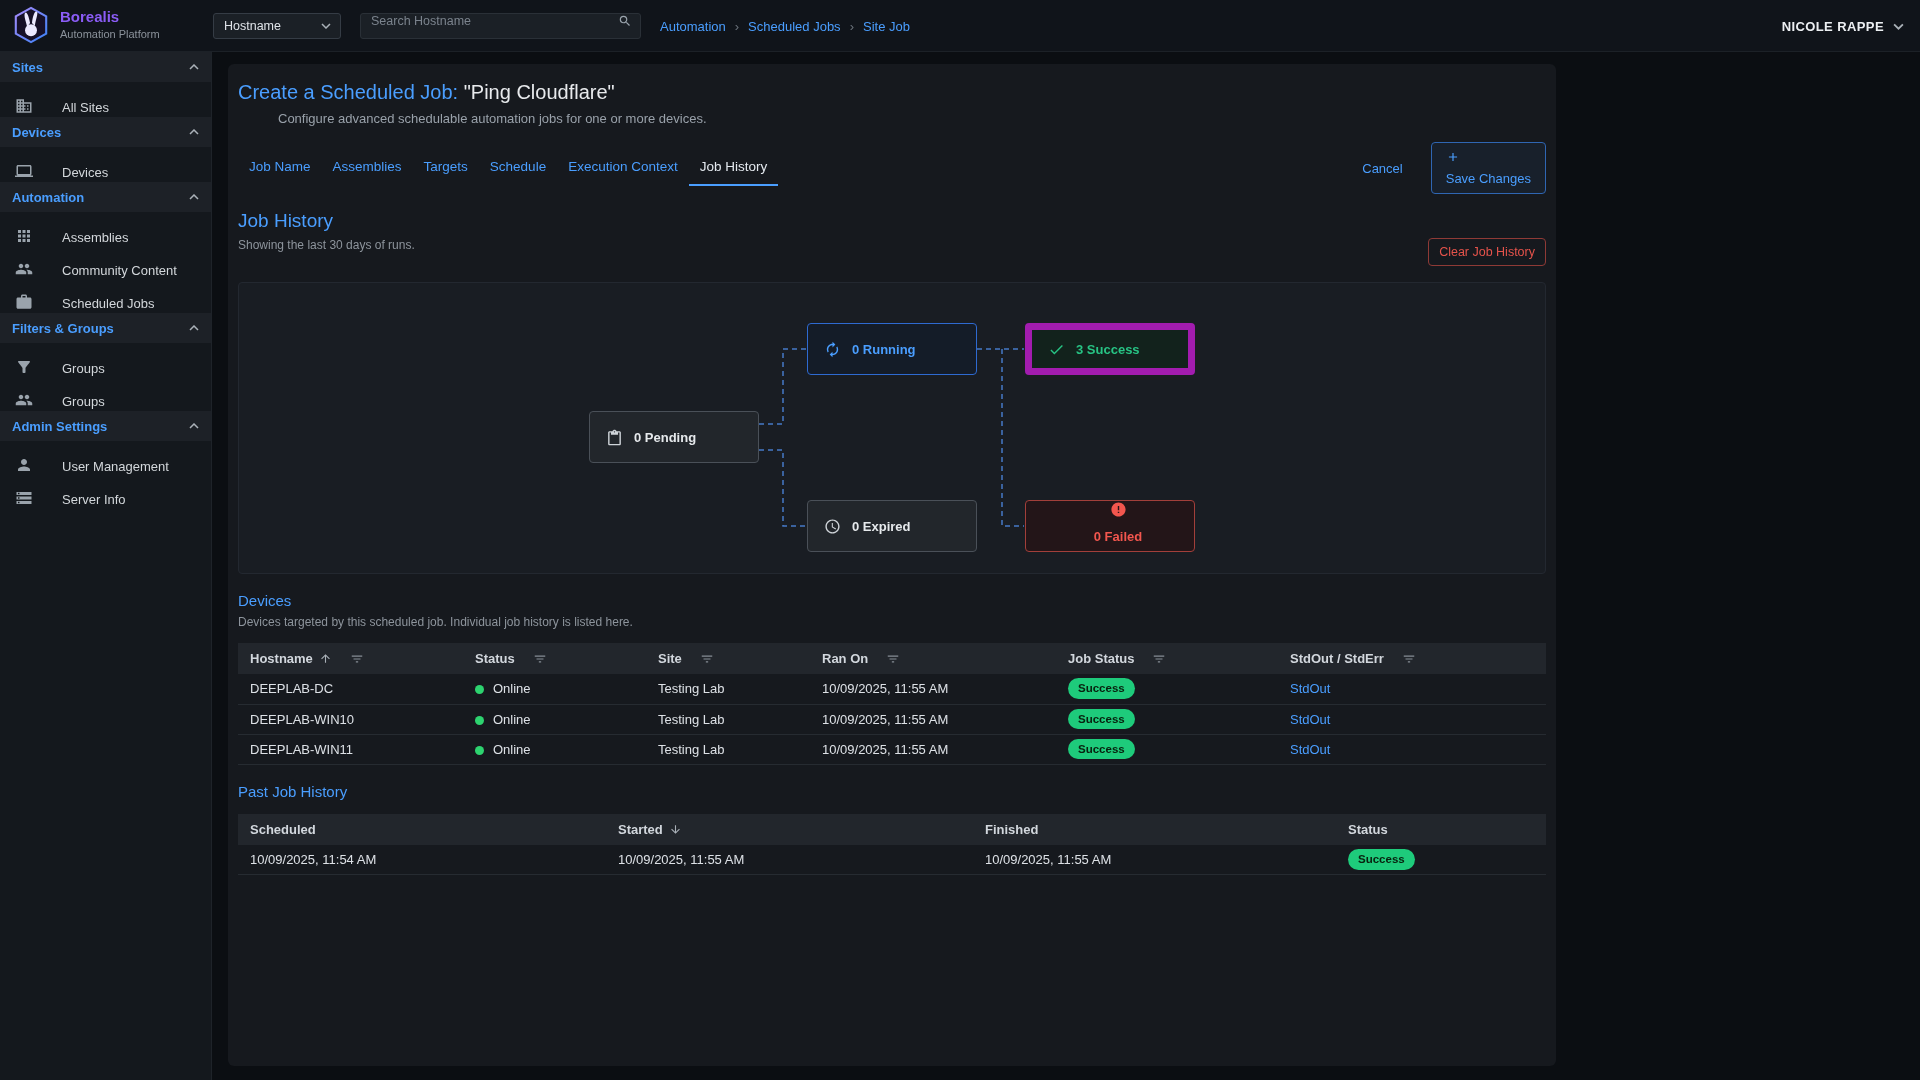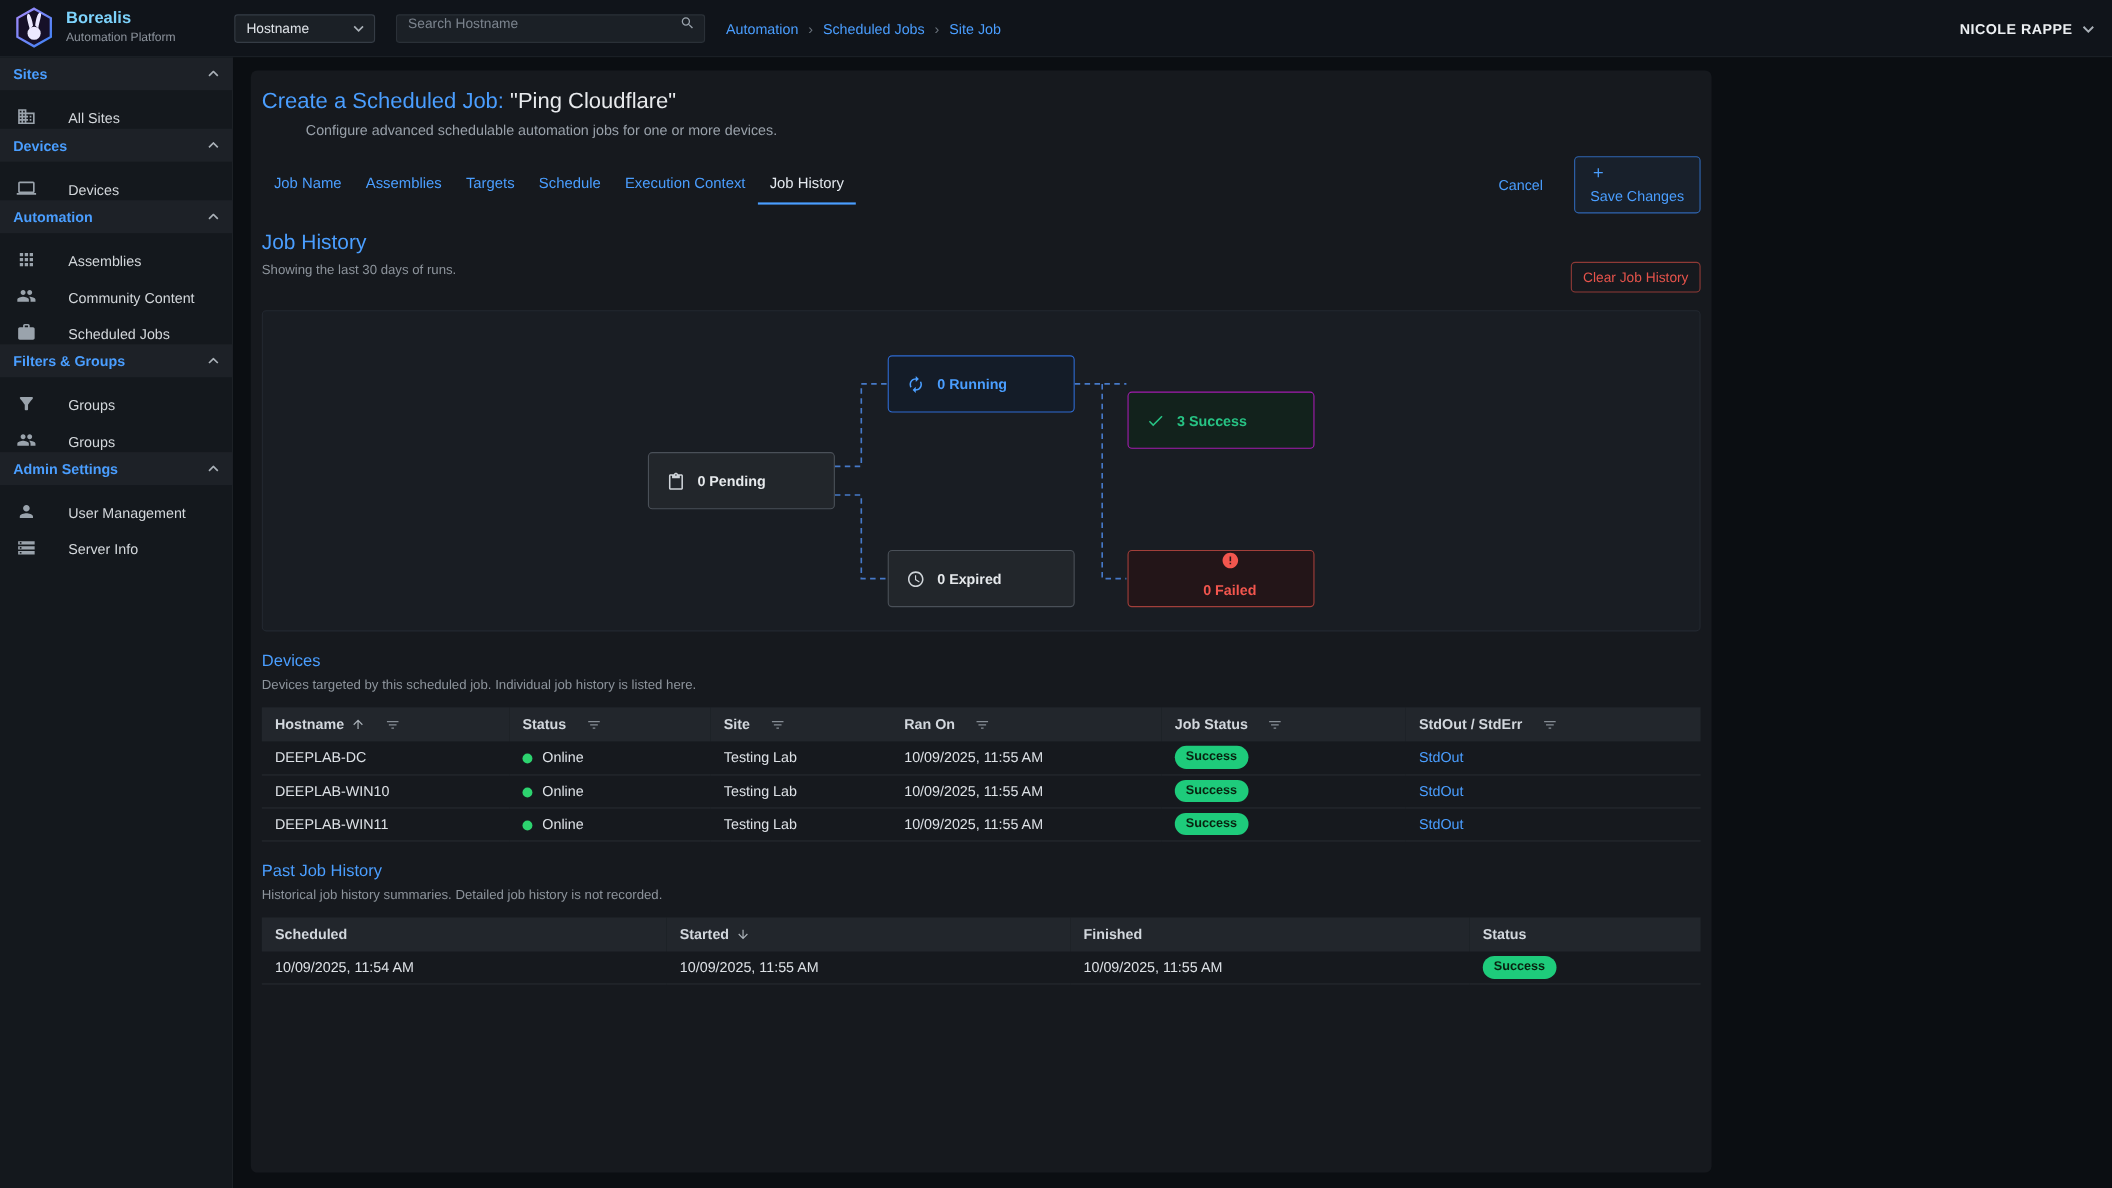--- a/index.html
+++ b/index.html
@@ -8,21 +8,21 @@
     width:1920px; height:1080px; overflow:hidden; position:relative;
     background:#0b0e12; font-family:"Liberation Sans", sans-serif;
     color:#dde1e6; -webkit-font-smoothing:antialiased;
   }
   svg { display:block; }
 
   
   .header { position:absolute; top:0; left:0; width:1920px; height:52px;
     background:#10141a; border-bottom:1px solid #1c2127; z-index:5; }
   .logo-wrap { position:absolute; left:12px; top:6px; display:flex; gap:10px; align-items:center; }
-  .brand-name { font-size:15px; font-weight:700; color:#7dd3fc; line-height:1.2; }
+  .brand-name { font-size:15px; font-weight:700; color:#8b5cf6; line-height:1.2; }
   .brand-sub { font-size:11px; color:#8b929b; line-height:1.2; margin-top:2px; }
   .host-select { position:absolute; left:213px; top:13px; width:128px; height:26px;
     background:#1b2026; border:1px solid #353c45; border-radius:3px;
     display:flex; align-items:center; justify-content:space-between;
     padding:0 9px 0 10px; color:#dfe3e8; font-size:12.5px; cursor:pointer; }
   .searchbox { position:absolute; left:360px; top:13px; width:281px; height:26px;
     background:#1b2026; border:1px solid #2a3037; border-radius:3px;
     display:flex; align-items:flex-start; }
   .searchbox input { flex:1; background:transparent; border:none; outline:none;
     color:#dfe3e8; font-size:12.5px; padding:0 8px 0 10px; font-family:inherit; }
@@ -76,21 +76,21 @@
 
   
   .diagram { margin-top:16px; height:292px; background:#191d23;
     border:1px solid #232830; border-radius:4px; position:relative; }
   .connectors { position:absolute; left:0; top:0; width:100%; height:100%; }
   .node { position:absolute; width:170px; height:52px; display:flex; align-items:center;
     gap:11px; padding-left:16px; border-radius:4px; font-size:13px; font-weight:700; cursor:default; }
   .node-pending, .node-expired { background:#22262b; border:1px solid #4a5058; color:#e6e9ec; }
   .node-pending .nico, .node-expired .nico { color:#cfd4d9; }
   .node-running { background:#141c28; border:1px solid #2e6ad1; color:#4a9eff; left:568px; }
-  .node-success { background:#12221c; border:1px solid #a21caf; color:#27c384; left:786px;margin-top:33px; }
+  .node-success { background:#12221c; border:7px solid #a21caf; color:#27c384; left:786px; }
   .node-failed  { background:#231518; border:1px solid #a23f3a; color:#f2564e; left:786px;flex-direction:column; }
   .node-pending { left:350px; top:128px; }
   .node-running { top:40px; }
   .node-success { top:40px; }
   .node-expired { left:568px; top:217px; }
   .node-failed  { top:217px; }
 
   
   .grid-table { width:100%; border-collapse:collapse; margin-top:14px; table-layout:fixed; }
   .grid-table th { background:#22262c; height:31px; text-align:left; padding:0 0 0 12px;
@@ -476,21 +476,20 @@
           <td><span class="dot"></span><span>Online</span></td>
           <td>Testing Lab</td>
           <td>10/09/2025, 11:55 AM</td>
           <td><span class="pill">Success</span></td>
           <td><a class="link">StdOut</a></td>
         </tr>
       </tbody>
     </table>
 
     <h3 class="sub-title">Past Job History</h3>
-    <div class="muted">Historical job history summaries. Detailed job history is not recorded.</div>
 
     <table class="grid-table">
       <colgroup>
           <col style="width:368px">
           <col style="width:367px">
           <col style="width:363px">
           <col>
         </colgroup>
       <thead>
         <tr>

